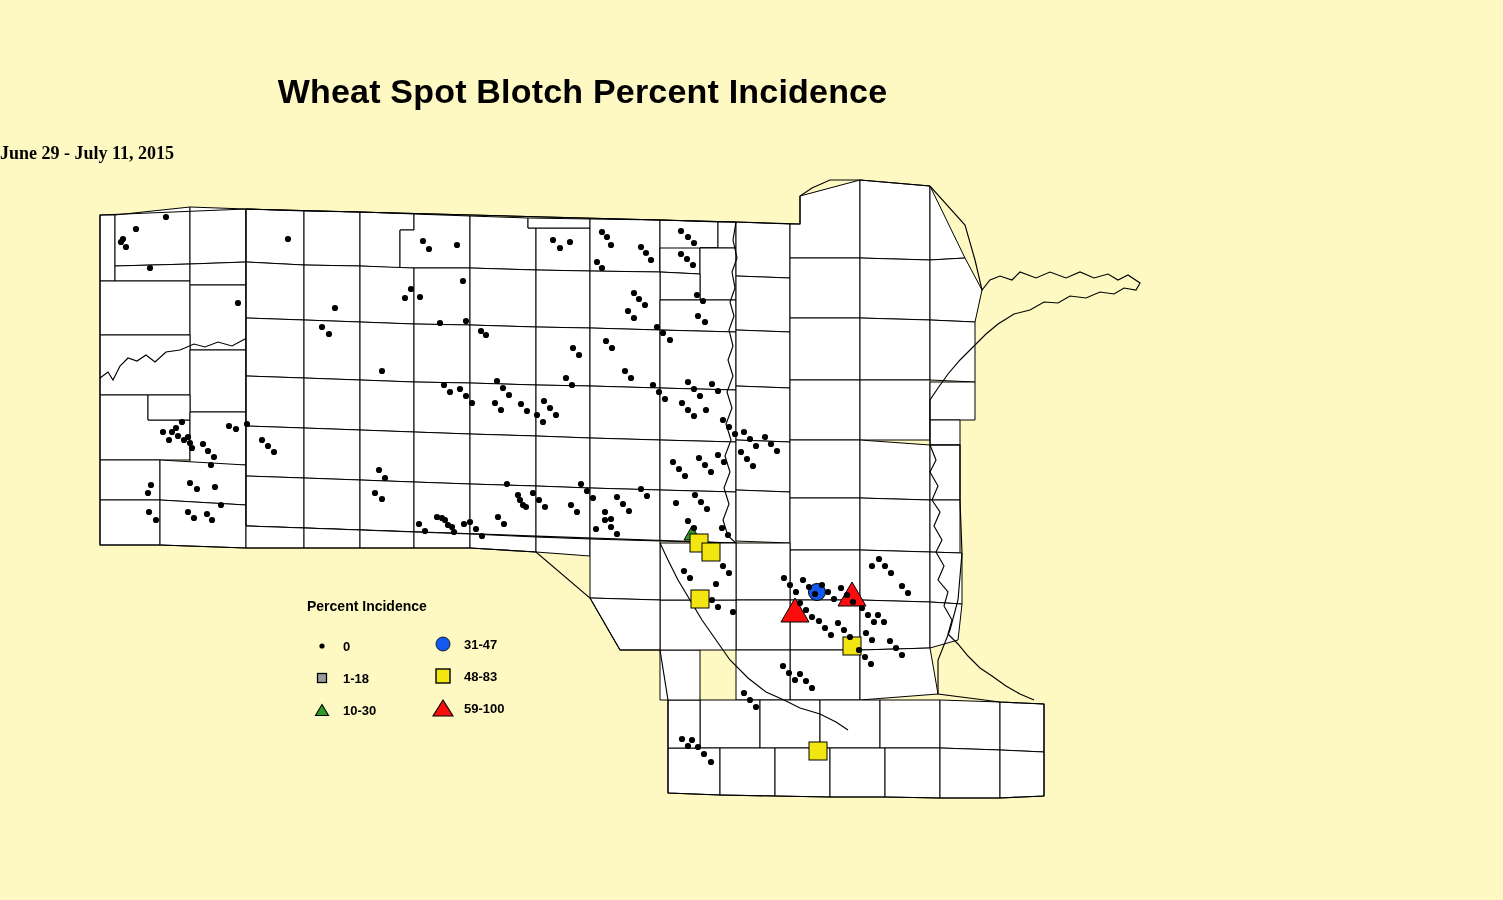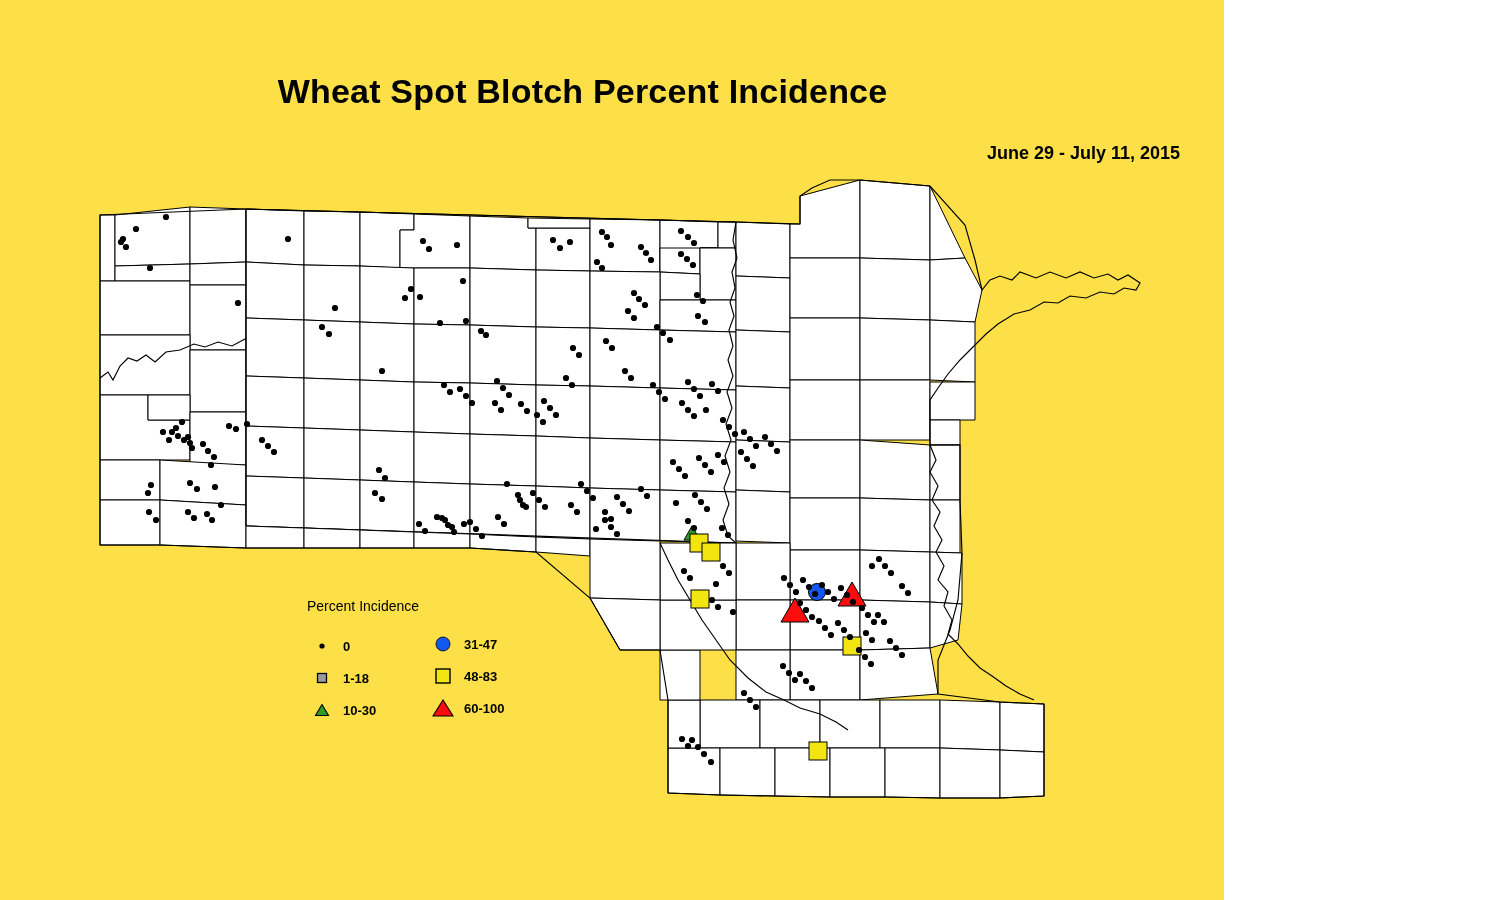--- a/index.html
+++ b/index.html
@@ -1,33 +1,33 @@
 <!DOCTYPE html>
 <html><head>
 <meta charset="utf-8">
 <style>
   html,body{margin:0;padding:0;background:#ffffff;}
   body{width:1503px;height:900px;overflow:hidden;
        font-family:"Liberation Sans","DejaVu Sans",sans-serif;color:#000;}
-  #stage{position:relative;width:1224px;height:900px;background:#fde047;}
+  #stage{position:relative;width:1503px;height:900px;background:#fef9c3;}
 
   #title{position:absolute;left:0;top:72px;width:1165px;text-align:center;
          font-size:34px;font-weight:bold;letter-spacing:.2px;}
-  #subtitle{position:absolute;left:0;top:143px;width:1180px;text-align:right;
-            font-size:18px;font-weight:bold;}
+  #subtitle{position:absolute;left:0;top:143px;width:1180px;text-align:left;
+            font-size:18px;font-weight:bold;font-family:Liberation Serif, serif;}
 
   #mapwrap{position:absolute;left:0;top:0;width:1503px;height:900px;}
   svg{display:block;}
   .county{fill:#ffffff;stroke:#000000;stroke-width:1;vector-effect:non-scaling-stroke;}
   .border{fill:none;stroke:#000000;stroke-width:1.15;vector-effect:non-scaling-stroke;}
   .pt0{fill:#000000;stroke:none;}
   .sym{stroke:#000000;stroke-width:1;}
 
   #legend{position:absolute;left:305px;top:598px;width:240px;height:130px;}
-  #legend .lg-title{font-size:14px;font-weight:normal;margin:0 0 18px 2px;}
+  #legend .lg-title{font-size:14px;font-weight:bold;margin:0 0 18px 2px;}
   .lg-col{position:absolute;}
   .lg-left{left:2px;top:32px;}
   .lg-right{left:123px;top:30px;}
   .lg-row{display:flex;align-items:center;height:32px;}
   .lg-swatch{width:30px;display:flex;justify-content:center;align-items:center;}
   .lg-label{font-size:13px;font-weight:bold;margin-left:6px;white-space:nowrap;}
 </style>
 </head>
 <body>
 
@@ -540,18 +540,18 @@
             </svg>
         </span>
         <span class="lg-label">48-83</span>
       </div>
       <div class="lg-row">
         <span class="lg-swatch">
           <svg width="24" height="22">
               <polygon points="12,3 22,19 2,19" fill="#fb0d0d" stroke="#000000" stroke-width="1.1"></polygon>
             </svg>
         </span>
-        <span class="lg-label">60-100</span>
+        <span class="lg-label">59-100</span>
       </div>
     </div>
   </div>
 
 </div>
 
 </body></html>

